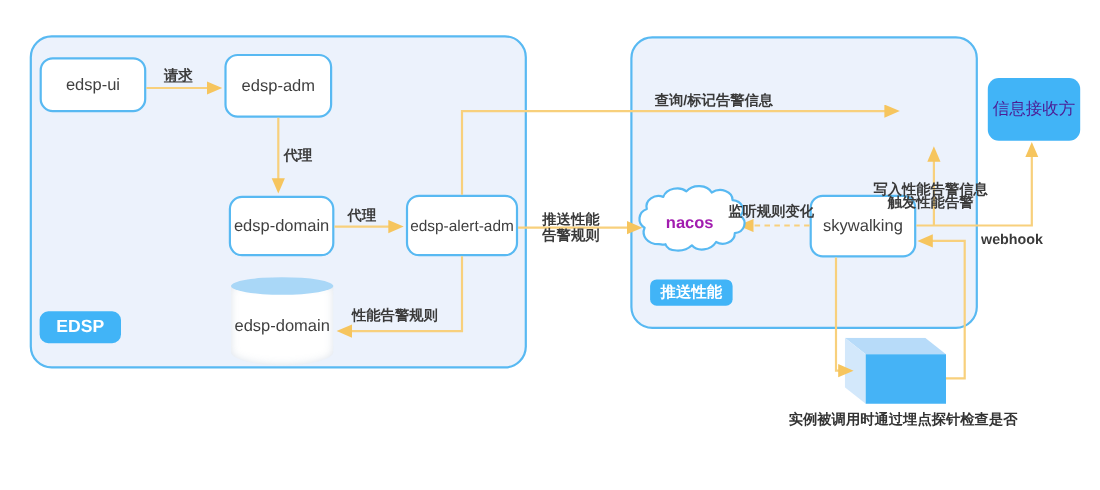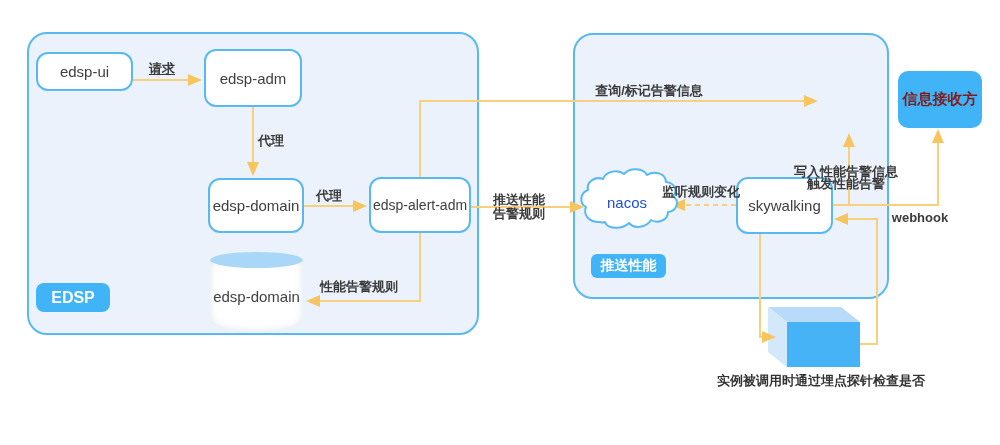--- a/index.html
+++ b/index.html
@@ -24,28 +24,28 @@
     border:2px solid var(--panel-border);border-radius:20px;z-index:0;box-sizing:border-box;
   }
   #panel-edsp{left:27px;top:32px;width:452px;height:303px;}
   #panel-perf{left:573px;top:33px;width:316px;height:266px;}
   .node{
     position:absolute;background:#fff;border:2px solid var(--panel-border);
     border-radius:12px;z-index:2;box-sizing:border-box;
     display:flex;align-items:center;justify-content:center;
     font-size:15px;color:#3f3f3f;white-space:nowrap;
   }
-  #node-edsp-ui{left:36px;top:52px;width:97px;height:39px;}
+  #node-edsp-ui{left:36px;top:52px;width:97px;height:50px;}
   #node-edsp-adm{left:204px;top:49px;width:98px;height:58px;}
   #node-edsp-domain{left:208px;top:178px;width:96px;height:55px;}
   #node-edsp-alert-adm{left:369px;top:177px;width:102px;height:56px;font-size:14px;}
   #node-skywalking{left:736px;top:177px;width:97px;height:57px;}
   #node-receiver{
     left:898px;top:71px;width:84px;height:57px;background:var(--accent-blue);
-    border:none;color:#7f1d1d;font-size:15px;font-weight:700;border-radius:10px;
+    border:none;color:#4c1d95;font-size:15px;font-weight:400;border-radius:10px;
   }
   .badge{
     position:absolute;background:var(--accent-blue);color:#fff;font-weight:700;
     display:flex;align-items:center;justify-content:center;z-index:2;border-radius:8px;
   }
   #badge-edsp{left:36px;top:283px;width:74px;height:29px;font-size:16px;}
   #badge-perf{left:591px;top:254px;width:75px;height:24px;font-size:14px;border-radius:6px;}
   .cylinder{position:absolute;z-index:2;}
   #cyl-db{left:210px;top:252px;width:93px;height:80px;}
   #cyl-es{left:821px;top:66px;width:51px;height:65px;}
@@ -125,21 +125,21 @@
   <div class="node" id="node-edsp-alert-adm">edsp-alert-adm</div>
   <div class="node" id="node-skywalking">skywalking</div>
   <div class="node" id="node-receiver">信息接收方</div>
 
   <div class="cylinder" id="cyl-db">
     <div class="cyl-body"></div>
     <div class="cyl-top"></div>
     <div class="cyl-label">edsp-domain</div>
   </div>
 
-  <div class="lbl" id="lbl-nacos" style="left:587px;top:196px;width:80px;font-weight:400;font-size:15px;color:#1d4ed8;">nacos</div>
+  <div class="lbl" id="lbl-nacos" style="left:587px;top:196px;width:80px;font-weight:700;font-size:15px;color:#a21caf;">nacos</div>
 
   <div id="cube">
     <svg width="92" height="61" viewBox="0 0 92 61">
       <polygon points="0,0 73,0 92,15 19,15" style="fill:var(--cube-top)"></polygon>
       <polygon points="0,0 19,15 19,60 0,45" style="fill:var(--cube-side)"></polygon>
       <polygon points="19,15 92,15 92,60 19,60" style="fill:var(--cube-front)"></polygon>
     </svg>
   </div>
 
   <div class="badge" id="badge-edsp">EDSP</div>

